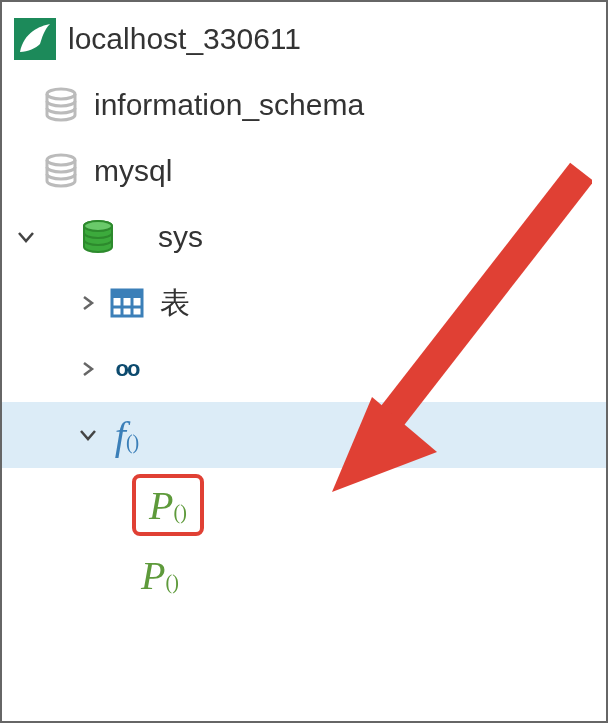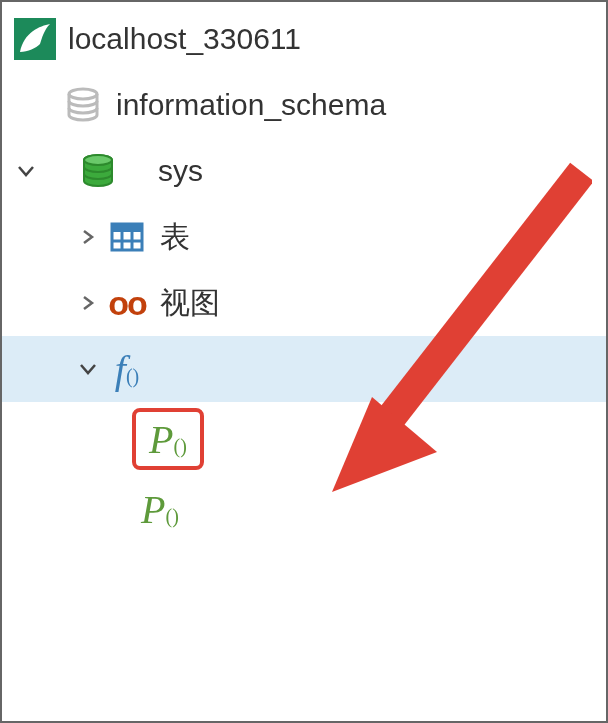--- a/index.html
+++ b/index.html
@@ -21,32 +21,32 @@
       height: 66px;
       padding-left: 8px;
       cursor: pointer;
       white-space: nowrap;
     }
     .row .caret { width: 28px; display:flex; align-items:center; justify-content:center; color:#555; font-size:24px; }
     .row .icon { width: 50px; display:flex; align-items:center; justify-content:center; }
     .row .label { padding-left: 8px; }
     .row.selected { background: #dcecf7; }
     .indent-0 { padding-left: 8px; text-align: right; }
-    .indent-1 { padding-left: 56px; text-align: right; }
+    .indent-1 { padding-left: 34px; text-align: right; }
     .indent-2 { padding-left: 72px; }
     .indent-3 { padding-left: 130px; }
 
     .dolphin { display:inline-block; width:42px; height:42px; position:relative; }
     .dolphin svg { width:42px; height:42px; }
 
     .dbicon { display:inline-block; }
     .dbicon.gray ellipse, .dbicon.gray path { stroke:#bbb; }
 
     .tableicon { display:inline-block; }
-    .eyeicon { font-size:34px; color:#c2410c; letter-spacing:-2px; font-weight:bold; font-family: Arial, sans-serif; }
+    .eyeicon { font-size:22px; color:#0c4a6e; letter-spacing:-2px; font-weight:bold; font-family: Arial, sans-serif; }
     .fx { font-family: "Times New Roman", serif; font-style: italic; font-size: 40px; color: #3b7fb8; }
     .fx .sub { font-size: 20px; font-style: normal; }
     .px { font-family: "Times New Roman", serif; font-style: italic; font-size: 40px; color: #5e9a3b; }
     .px .sub { font-size: 20px; font-style: normal; }
 
     .highlight-box {
       border: 4px solid #e04034;
       border-radius: 8px;
       padding: 2px 4px;
       display: inline-flex;
@@ -85,20 +85,31 @@
       <svg class="dbicon gray" width="40" height="40" viewBox="0 0 40 40">
         <ellipse cx="20" cy="9" rx="14" ry="5" fill="none" stroke-width="3"></ellipse>
         <path d="M6 9 V30 A14 5 0 0 0 34 30 V9" fill="none" stroke-width="3"></path>
         <path d="M6 16 A14 5 0 0 0 34 16" fill="none" stroke-width="3"></path>
         <path d="M6 23 A14 5 0 0 0 34 23" fill="none" stroke-width="3"></path>
       </svg>
     </span>
     <span class="label">information_schema</span>
   </div>
 
+  <div class="row indent-1">
+    <span class="icon">
+      <svg class="dbicon gray" width="40" height="40" viewBox="0 0 40 40">
+        <ellipse cx="20" cy="9" rx="14" ry="5" fill="none" stroke-width="3"></ellipse>
+        <path d="M6 9 V30 A14 5 0 0 0 34 30 V9" fill="none" stroke-width="3"></path>
+        <path d="M6 16 A14 5 0 0 0 34 16" fill="none" stroke-width="3"></path>
+        <path d="M6 23 A14 5 0 0 0 34 23" fill="none" stroke-width="3"></path>
+      </svg>
+    </span>
+    <span class="label">mysql</span>
+  </div>
 
 
   <div class="row indent-0" style="padding-left:4px;gap:27px;">
     <span class="caret" style="width:40px;">
       <svg width="18" height="18" viewBox="0 0 18 18">
           <path d="M2 5 L9 13 L16 5" fill="none" stroke="#444" stroke-width="2.5"></path>
         </svg>
     </span>
     <span class="icon">
       <svg width="40" height="40" viewBox="0 0 40 40">
@@ -132,21 +143,20 @@
 
   <div class="row indent-2">
     <span class="caret">
       <svg width="16" height="16" viewBox="0 0 16 16">
           <path d="M4 2 L12 8 L4 14" fill="none" stroke="#666" stroke-width="2.5"></path>
         </svg>
     </span>
     <span class="icon">
       <span class="eyeicon">oo</span>
     </span>
-    <span class="label">视图</span>
   </div>
 
   <div class="row indent-2 selected">
     <span class="caret">
       <svg width="18" height="18" viewBox="0 0 18 18">
           <path d="M2 5 L9 13 L16 5" fill="none" stroke="#444" stroke-width="2.5"></path>
         </svg>
     </span>
     <span class="icon">
       <span class="fx">f<span class="sub">()</span></span>

